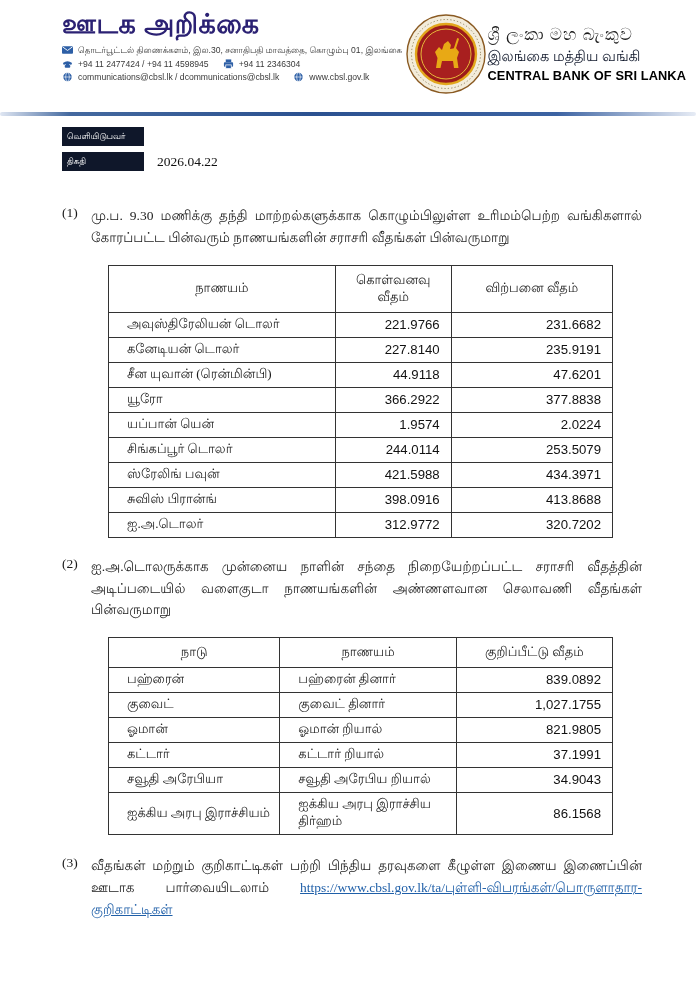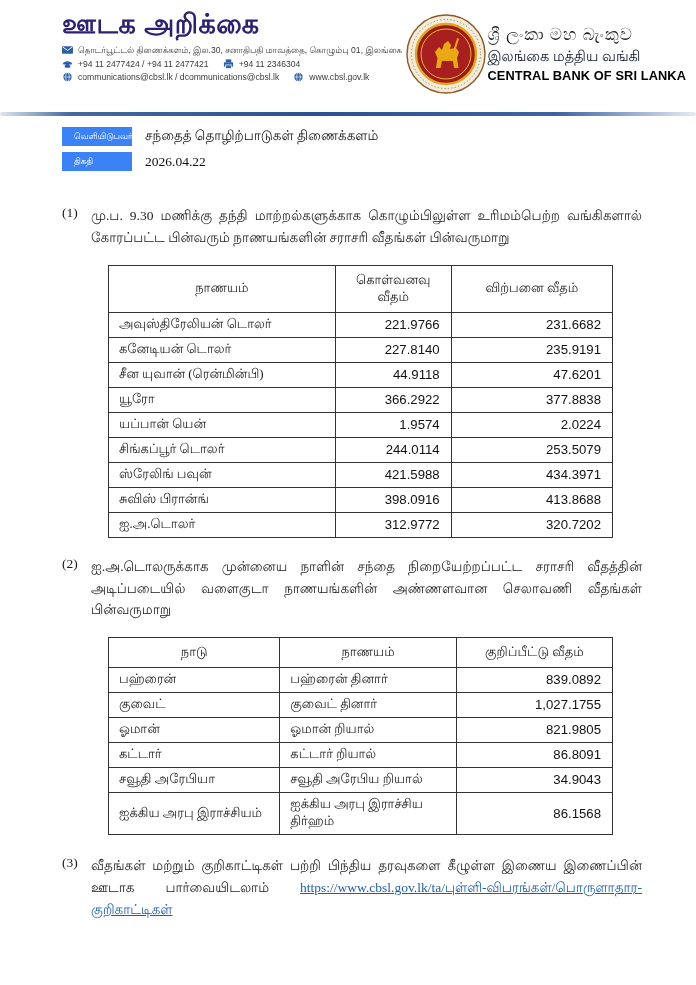--- a/index.html
+++ b/index.html
@@ -45,24 +45,24 @@
   .rule {
     height:4px; width:100%;
     background:linear-gradient(90deg,#dfe6f2 0%,#44699f 10%,#2b5190 45%,#3c63a2 80%,#e7ecf5 100%);
     border-radius:2px;
   }
 
   
   .meta { margin:11px 0 0 62px; }
   .meta-row { display:flex; align-items:center; margin-bottom:6px; }
   .meta-label {
-    width:70px; min-height:19px;
-    background:#3b82f6; color:#ffffff;
+    width:82px; min-height:19px;
+    background:#0f172a; color:#ffffff;
     font-family:"Liberation Sans", sans-serif; font-size:8.4px;
-    display:flex; align-items:center; padding:2px 12px;
+    display:flex; align-items:center; padding:2px 5px;
   }
   .meta-value { margin-left:13px; font-size:13.5px; color:#111; }
 
   
   .content { margin:34px 54px 0 62px; }
   .para { display:flex; margin-bottom:14px; }
   .para-num { width:29px; flex:0 0 auto; font-size:13.5px; }
   .para-text { flex:1; font-size:13.5px; line-height:1.62; text-align:justify; }
   .doc-link { color:#1f5fa8; text-decoration:underline; }
 
@@ -71,21 +71,21 @@
   table.data {
     border-collapse:collapse; width:505px;
     border:1.5px solid #222;
   }
   table.data th, table.data td {
     border:1px solid #333;
     font-size:13px; padding:3px 8px 4px 8px;
     vertical-align:middle;
   }
   table.data th { font-weight:normal; text-align:center; padding:6px 4px; }
-  table.data td.txt { text-align:left; padding-left:10px; }
+  table.data td.txt { text-align:left; padding-left:18px; }
   table.data td.num {
     text-align:right; padding-right:11px;
     font-family:"Liberation Sans", sans-serif; font-size:13.2px; color:#111;
   }
 </style>
 </head>
 <body>
 
 <div class="page">
 
@@ -104,21 +104,21 @@
         <span>தொடர்பூட்டல் திணைக்களம், இல.30, சனாதிபதி மாவத்தை, கொழும்பு 01, இலங்கை</span>
       </div>
 
       <div class="contact-line">
         <span class="cicon">
           <svg viewBox="0 0 12 10">
               <path d="M1 4 Q6 0 11 4 L10 6 L8 5 L8 7 L4 7 L4 5 L2 6 Z" fill="#2d5fa6"></path>
               <rect x="3" y="6" width="6" height="3" rx="1" fill="#2d5fa6"></rect>
             </svg>
         </span>
-        <span>+94 11 2477424 / +94 11 2477421</span>
+        <span>+94 11 2477424 / +94 11 4598945</span>
         <span class="contact-sep"></span>
         <span class="cicon">
           <svg viewBox="0 0 12 10">
               <rect x="3" y="0" width="6" height="3" fill="#2d5fa6"></rect>
               <rect x="1" y="3" width="10" height="5" rx="1" fill="#2d5fa6"></rect>
               <rect x="3" y="6" width="6" height="4" fill="#2d5fa6" stroke="#ffffff" stroke-width="0.8"></rect>
             </svg>
         </span>
         <span>+94 11  2346304</span>
       </div>
@@ -161,21 +161,20 @@
         <span class="brand-en">CENTRAL BANK OF SRI LANKA</span>
       </span>
     </div>
   </div>
 
   <div class="rule"></div>
 
   <div class="meta">
     <div class="meta-row">
       <span class="meta-label">வெளியிடுபவர்</span>
-      <span class="meta-value">சந்தைத் தொழிற்பாடுகள் திணைக்களம்</span>
     </div>
     <div class="meta-row">
       <span class="meta-label">திகதி</span>
       <span class="meta-value">2026.04.22</span>
     </div>
   </div>
 
   <div class="content">
 
     <div class="para">
@@ -268,21 +267,21 @@
               <td class="num">1,027.1755</td>
             </tr>
             <tr>
               <td class="txt">ஓமான்</td>
               <td class="txt">ஓமான் றியால்</td>
               <td class="num">821.9805</td>
             </tr>
             <tr>
               <td class="txt">கட்டார்</td>
               <td class="txt">கட்டார் றியால்</td>
-              <td class="num">86.8091</td>
+              <td class="num">37.1991</td>
             </tr>
             <tr>
               <td class="txt">சவூதி அரேபியா</td>
               <td class="txt">சவூதி அரேபிய றியால்</td>
               <td class="num">34.9043</td>
             </tr>
             <tr>
               <td class="txt">ஐக்கிய அரபு இராச்சியம்</td>
               <td class="txt">ஐக்கிய அரபு இராச்சிய திர்ஹம்</td>
               <td class="num">86.1568</td>

